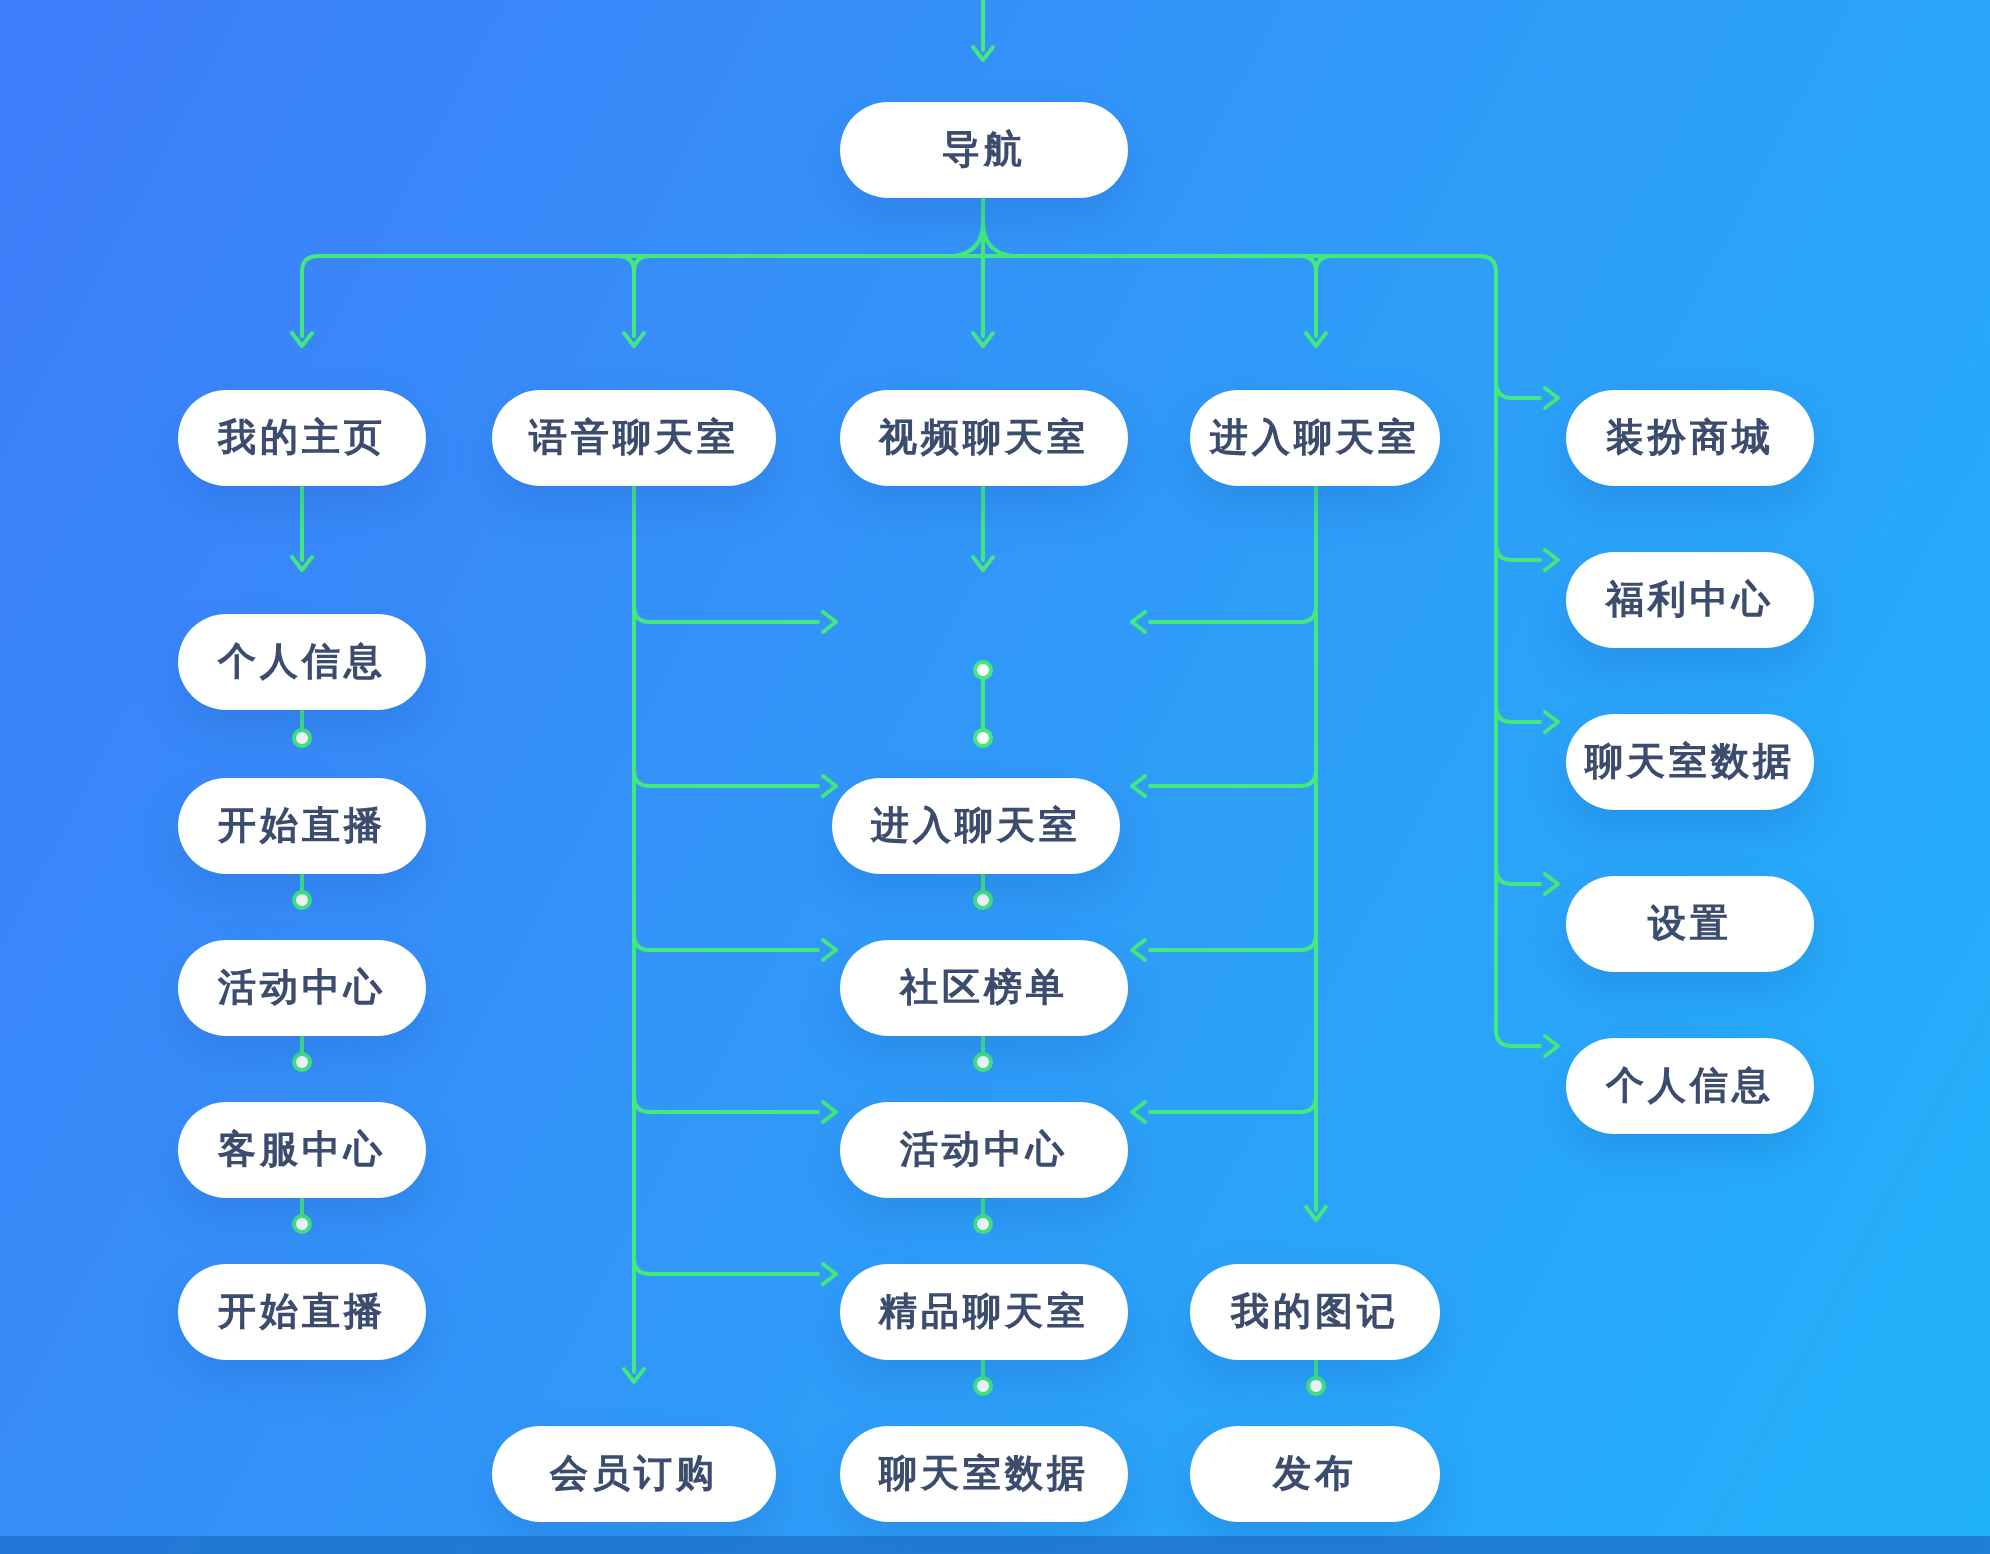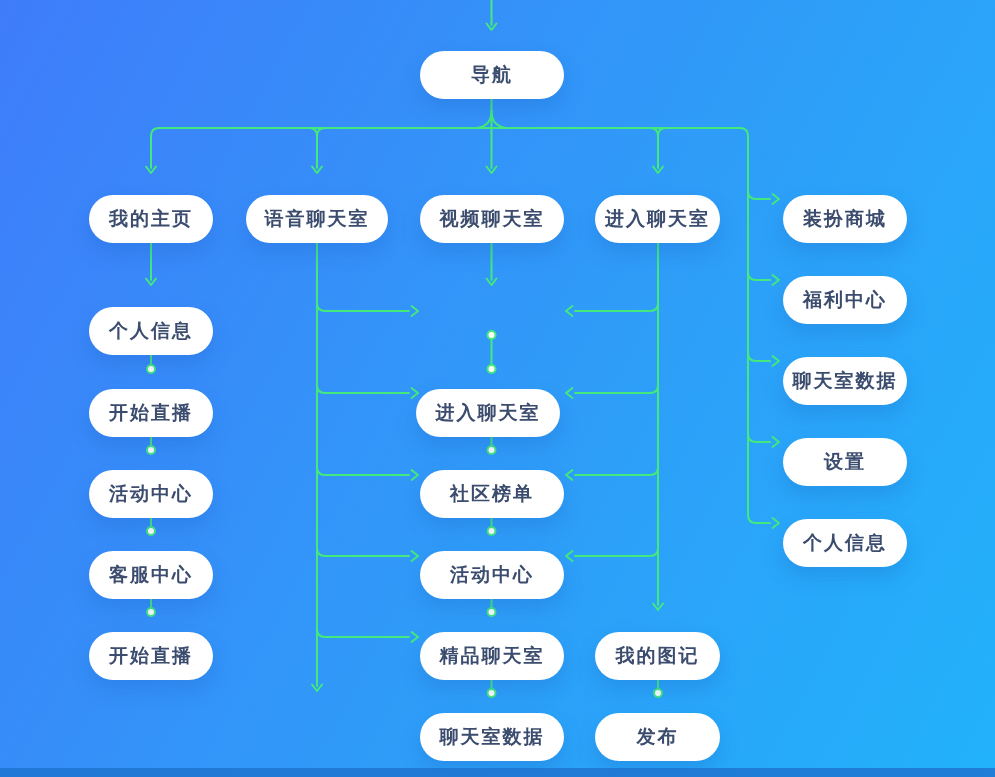--- a/index.html
+++ b/index.html
@@ -172,17 +172,18 @@
   <div class="node" style="left:89px;top:450px;width:124px">活动中心</div>
   <div class="node" style="left:89px;top:531px;width:124px">客服中心</div>
   <div class="node" style="left:89px;top:612px;width:124px">开始直播</div>
 
   <div class="node" style="left:416px;top:369px;width:144px">进入聊天室</div>
   <div class="node" style="left:420px;top:450px;width:144px">社区榜单</div>
   <div class="node" style="left:420px;top:531px;width:144px">活动中心</div>
   <div class="node" style="left:420px;top:612px;width:144px">精品聊天室</div>
   <div class="node" style="left:420px;top:693px;width:144px">聊天室数据</div>
 
+  <div class="node" style="left:246px;top:693px;width:142px">会员订购</div>
   <div class="node" style="left:595px;top:612px;width:125px">我的图记</div>
   <div class="node" style="left:595px;top:693px;width:125px">发布</div>
 
   <div class="bottom-edge"></div>
 </div>
 
 </body></html>

